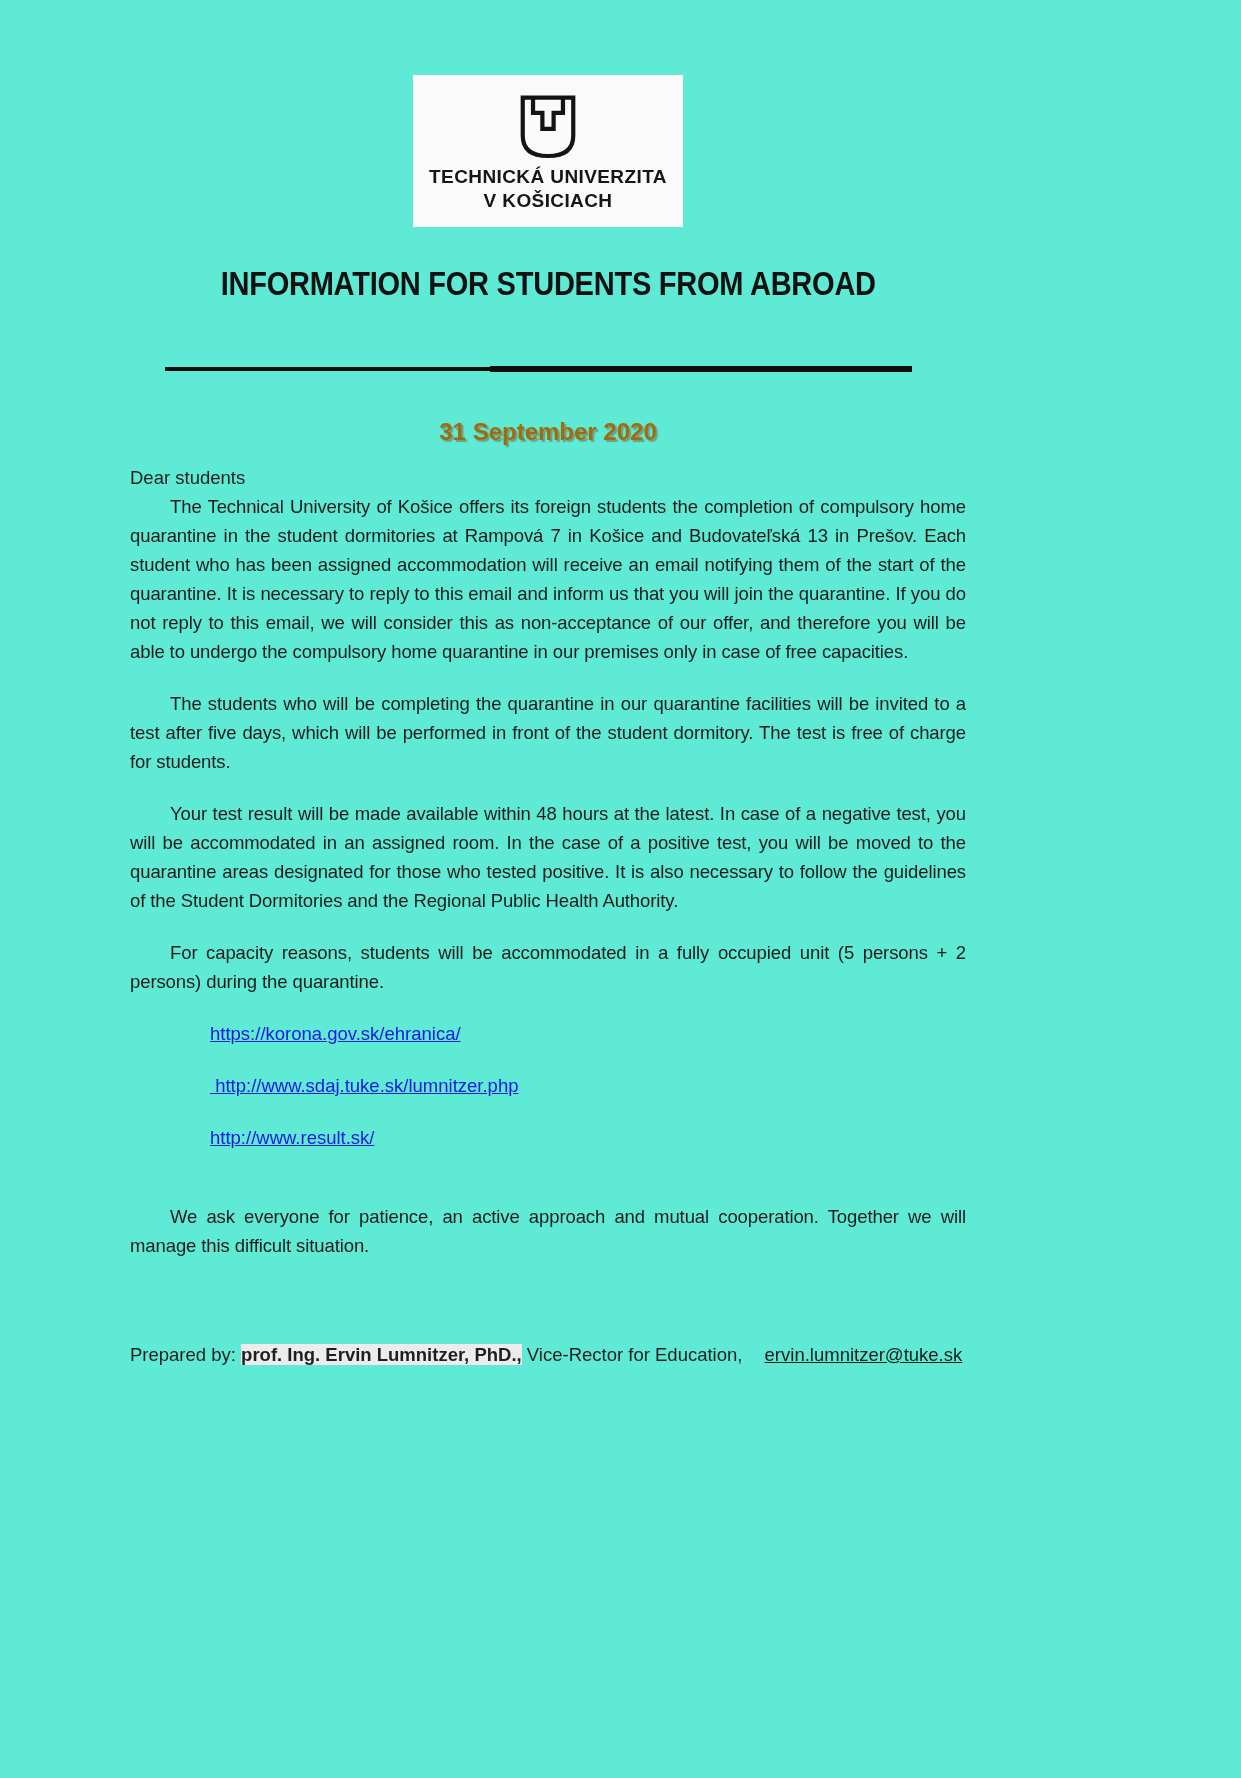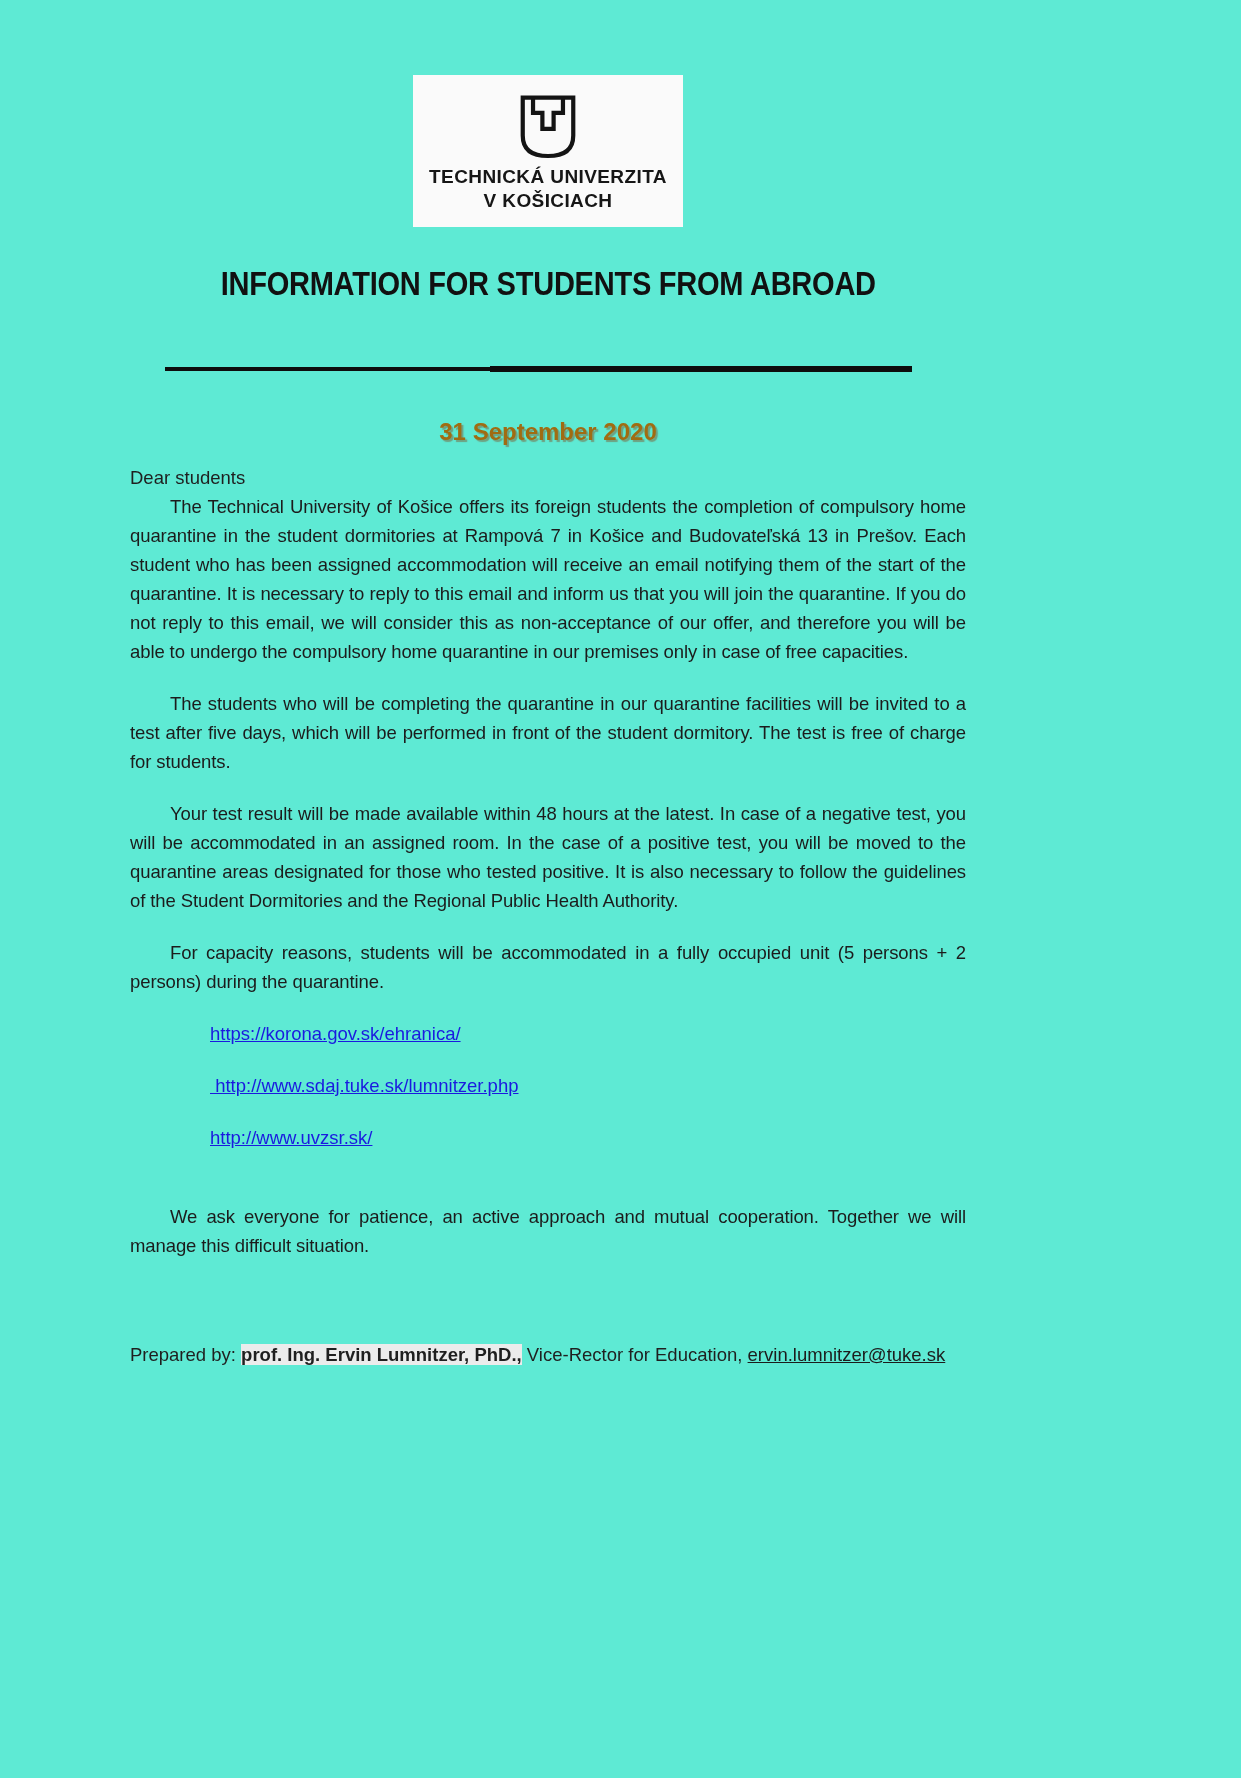--- a/index.html
+++ b/index.html
@@ -60,21 +60,21 @@
   .gap-links { margin-top:72px; }
   .links-intro { font-size:18.5px; line-height:29px; margin-left:80px; }
   .link-line { margin-top:23px; margin-left:80px; font-size:18.5px; line-height:29px; }
   a.doc-link { color:#1A1ADF; text-decoration:underline; white-space:pre; }
   .closing { margin-top:50px; }
 
   
   .prepared { margin-top:80px; font-size:18.5px; line-height:29px; white-space:nowrap; }
   .field-shade { background:#ececec; }
   .bold { font-weight:bold; }
-  a.email-link { color:#1c1c1c; text-decoration:underline; }
+  a.email-link { color:#1c1c1c; text-decoration:underline;margin-left:17px; }
 </style>
 </head>
 <body>
 
 <div class="page">
   <div class="content">
 
     <div class="logo-block">
       <svg class="logo-mark" viewBox="0 0 124 136">
         <path d="M 8,5 H 116 V 86 Q 116,130 62,130 Q 8,130 8,86 Z" fill="none" stroke="#141414" stroke-width="9"></path>
@@ -102,21 +102,21 @@
     <p class="body-para">For capacity reasons, students will be accommodated in a fully occupied unit (5 persons + 2 persons) during the quarantine.</p>
 
 
     <div class="link-line">
       <a class="doc-link" href="#">https://korona.gov.sk/ehranica/</a>
     </div>
     <div class="link-line">
       <a class="doc-link" href="#"> http://www.sdaj.tuke.sk/lumnitzer.php</a>
     </div>
     <div class="link-line">
-      <a class="doc-link" href="#">http://www.uvzsr.sk/</a>
+      <a class="doc-link" href="#">http://www.result.sk/</a>
     </div>
 
     <p class="body-para closing">We ask everyone for patience, an active approach and mutual cooperation. Together we will manage this difficult situation.</p>
 
     <div class="prepared"><span>Prepared by: </span><span class="field-shade bold">prof. Ing. Ervin Lumnitzer, PhD.,</span><span> Vice-Rector for Education, </span><a class="email-link" href="#">ervin.lumnitzer@tuke.sk</a></div>
 
   </div>
 </div>
 
 </body></html>

